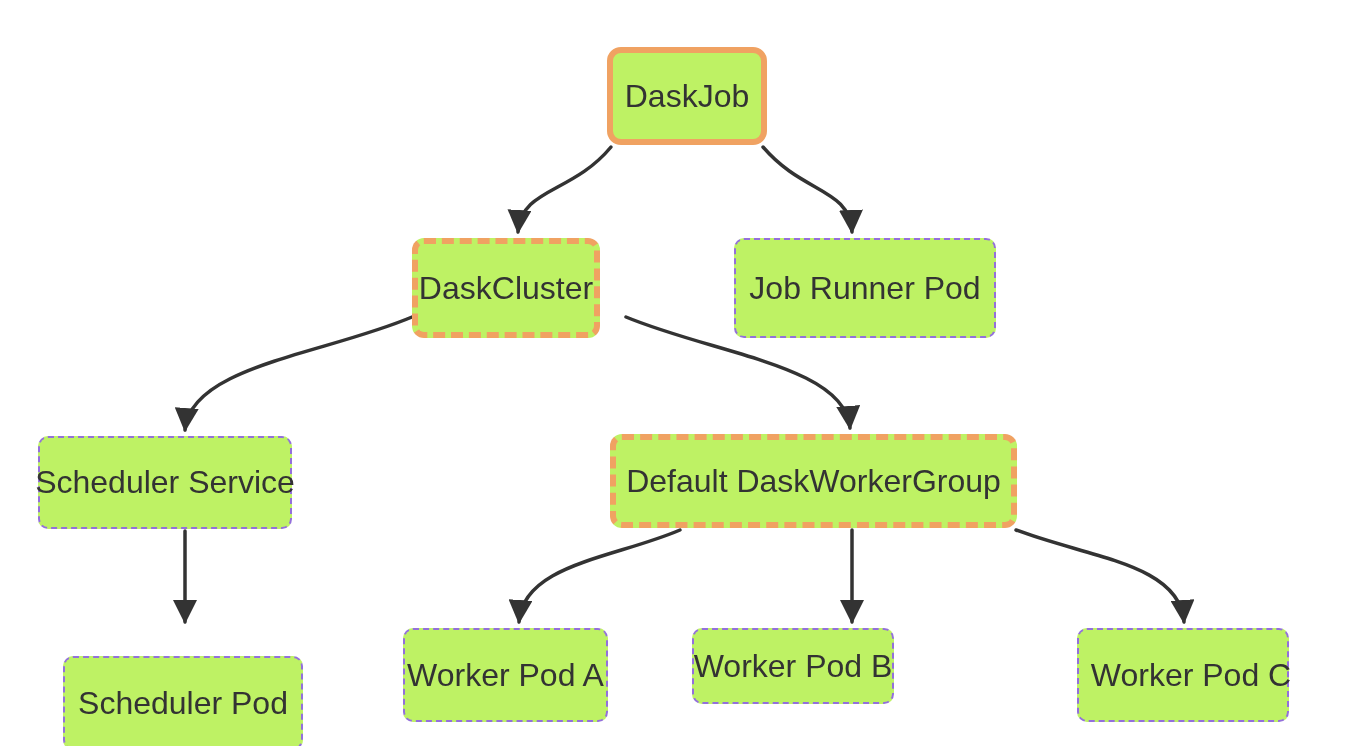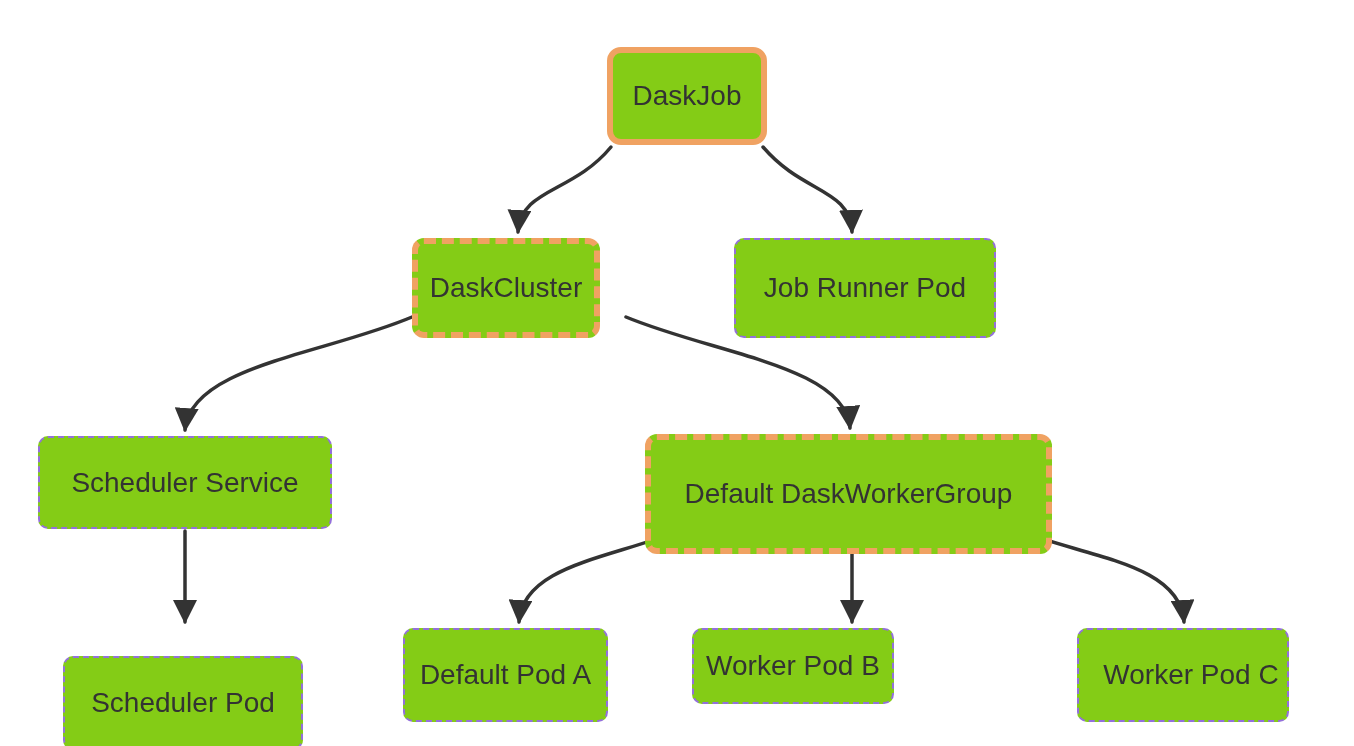--- a/index.html
+++ b/index.html
@@ -15,43 +15,43 @@
     position: absolute;
     left: 0; top: 0;
     width: 1354px; height: 746px;
   }
   .node {
     position: absolute;
     box-sizing: border-box;
     display: flex;
     align-items: center;
     justify-content: center;
-    background: #84cc16;
+    background: #bef264;
     border: 2px dashed #9370DB;
     border-radius: 10px;
     color: #333333;
-    font-size: 28px;
+    font-size: 32px;
     line-height: 1.2;
     white-space: nowrap;
     text-align: center;
   }
   .node.accent-solid {
     border: 6px solid #F0A262;
     border-radius: 14px;
   }
   .node.accent-dashed {
     border: 6px dashed #F0A262;
     border-radius: 12px;
   }
   
   #n-daskjob      { left: 607px; top:  47px; width: 160px; height:  98px; }
   #n-daskcluster  { left: 412px; top: 238px; width: 188px; height: 100px; }
   #n-jobrunner    { left: 722px; top: 238px; width: 262px; height: 100px; margin-left: 12px; }
-  #n-schedservice { left:  38px; top: 436px; width: 294px; height:  93px; }
-  #n-dwg          { left: 645px; top: 434px; width: 407px; height:  120px; }
+  #n-schedservice { left:  38px; top: 436px; width: 254px; height:  93px; }
+  #n-dwg          { left: 610px; top: 434px; width: 407px; height:  94px; }
   #n-schedpod     { left:  63px; top: 628px; width: 240px; height:  94px; margin-top: 28px; }
   #n-workera      { left: 403px; top: 628px; width: 205px; height:  94px; }
   #n-workerb      { left: 692px; top: 628px; width: 202px; height:  76px; }
   #n-workerc      { left: 1077px; top: 628px; width: 212px; height:  94px; padding-left: 16px; }
 </style>
 </head>
 <body>
 
 <div class="canvas">
 
@@ -91,21 +91,21 @@
 
   <div id="n-dwg" class="node accent-dashed">
     <span>Default DaskWorkerGroup</span>
   </div>
 
   <div id="n-schedpod" class="node">
     <span>Scheduler Pod</span>
   </div>
 
   <div id="n-workera" class="node">
-    <span>Default Pod A</span>
+    <span>Worker Pod A</span>
   </div>
 
   <div id="n-workerb" class="node">
     <span>Worker Pod B</span>
   </div>
 
   <div id="n-workerc" class="node">
     <span>Worker Pod C</span>
   </div>
 

